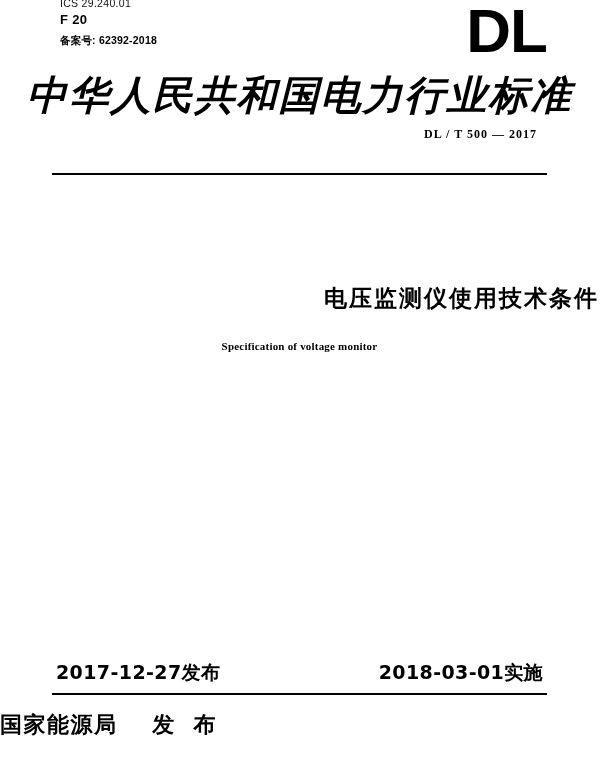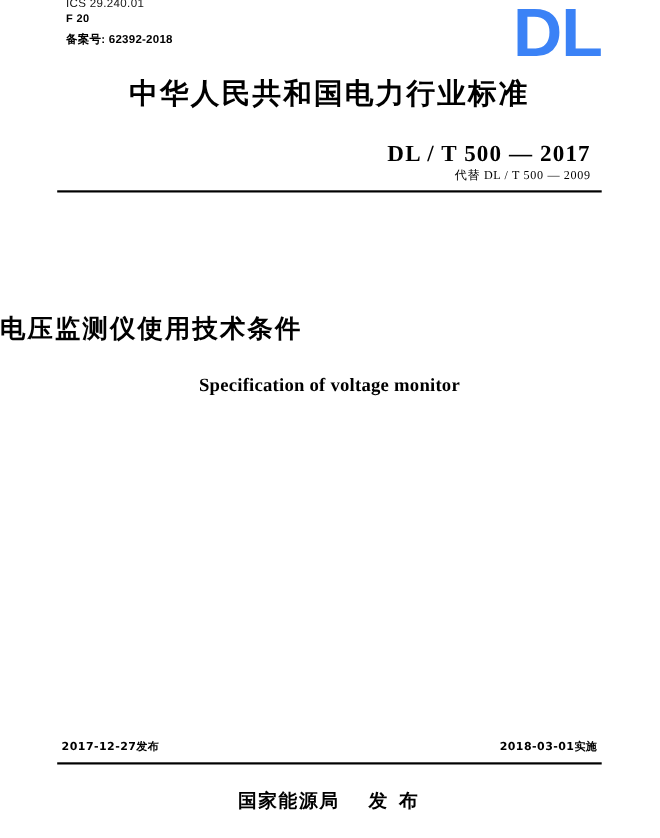--- a/index.html
+++ b/index.html
@@ -32,21 +32,21 @@
     font-family: "Liberation Sans", sans-serif;
     line-height: 1.35;
   }
   .header-ics {
     font-size: 10.5px;
     letter-spacing: 0.3px;
     color: #111;
     white-space: nowrap;
   }
   .header-class {
-    font-size: 10px;
+    font-size: 13px;
     font-weight: bold;
     letter-spacing: 0.3px;
     margin-top: 1px;
   }
   .header-record {
     font-size: 10.5px;
     margin-top: 4px;
     letter-spacing: 0.2px;
     white-space: nowrap;
     font-weight: bold;
@@ -55,46 +55,47 @@
   
   .dl-logo {
     position: absolute;
     right: 52px;
     top: 0px;
     font-family: "Liberation Sans", sans-serif;
     font-weight: bold;
     font-size: 62px;
     line-height: 1;
     letter-spacing: -1px;
-    color: #3b82f6;
+    color: #000000;
   }
 
   
   .main-title {
     position: absolute;
     left: 0;
     right: 0;
     top: 68px;
     text-align: center;
     font-family: "DejaVu Sans", sans-serif;
     font-weight: bold;
-    font-size: 26px;
+    font-size: 40px;
     letter-spacing: 2px;
     white-space: nowrap;
+    font-style: italic;
   }
 
   
   .std-number {
     position: absolute;
     right: 62px;
     top: 127px;
     text-align: right;
     font-family: "Liberation Serif", serif;
     font-weight: bold;
-    font-size: 21px;
+    font-size: 12px;
     letter-spacing: 1px;
   }
   .std-replaces {
     position: absolute;
     right: 62px;
     top: 152px;
     text-align: right;
     font-family: "Liberation Serif", serif;
     font-size: 11px;
     letter-spacing: 0.6px;
@@ -117,63 +118,62 @@
     height: 2px;
     background: #000;
   }
 
   
   .doc-title {
     position: absolute;
     left: 0;
     right: 0;
     top: 283px;
-    text-align: left;
+    text-align: right;
     font-family: "DejaVu Sans", sans-serif;
     font-weight: bold;
     font-size: 23px;
     letter-spacing: 2px;
   }
   .doc-title-en {
     position: absolute;
     left: 0;
     right: 0;
     top: 340px;
     text-align: center;
     font-family: "Liberation Serif", serif;
     font-weight: bold;
-    font-size: 17px;
+    font-size: 11px;
     letter-spacing: 0.2px;
   }
 
   
   .date-row {
     position: absolute;
     left: 56px;
     right: 56px;
     bottom: 76px;
     display: flex;
     justify-content: space-between;
     align-items: flex-end;
     font-family: "DejaVu Sans", sans-serif;
     font-weight: bold;
-    font-size: 10px;
+    font-size: 19px;
     letter-spacing: 0.4px;
   }
 
   
   .issuer-row {
     position: absolute;
     left: 0;
     right: 0;
     bottom: 22px;
-    text-align: center;
-    font-family: Liberation Sans, sans-serif;
-    font-weight: bold;
-    font-size: 17px;
+    font-family: Liberation Mono, monospace;
+    font-weight: bold;
+    font-size: 22px;
     letter-spacing: 1.5px;
   }
   .issuer-verb {
     display: inline-block;
     margin-left: 20px;
     letter-spacing: 3px;
   }
 </style>
 </head>
 <body>
@@ -184,21 +184,20 @@
     <div class="header-ics">ICS 29.240.01</div>
     <div class="header-class">F 20</div>
     <div class="header-record">备案号: 62392-2018</div>
   </div>
 
   <div class="dl-logo">DL</div>
 
   <div class="main-title">中华人民共和国电力行业标准</div>
 
   <div class="std-number">DL / T  500 — 2017</div>
-  <div class="std-replaces">代替 DL / T  500 — 2009</div>
 
   <div class="rule-top"></div>
 
   <div class="doc-title">电压监测仪使用技术条件</div>
   <div class="doc-title-en">Specification of voltage monitor</div>
 
   <div class="rule-bottom"></div>
 
   <div class="date-row">
     <div>2017-12-27发布</div>

